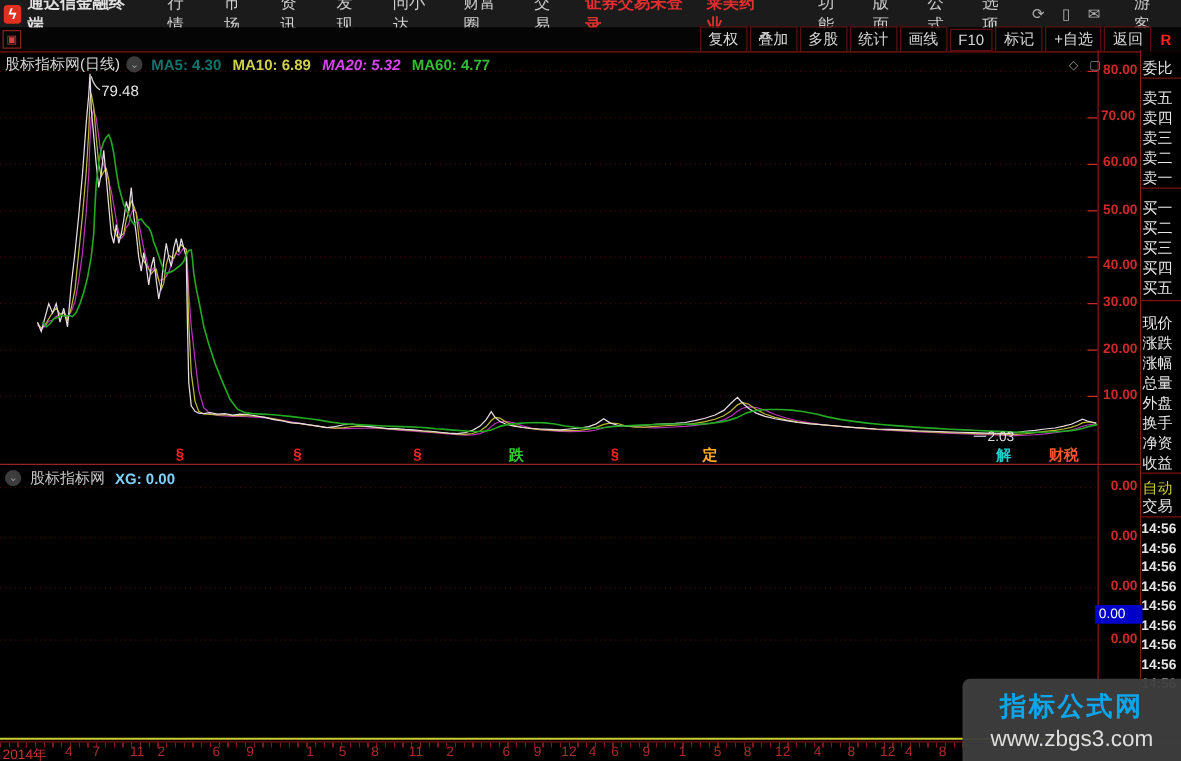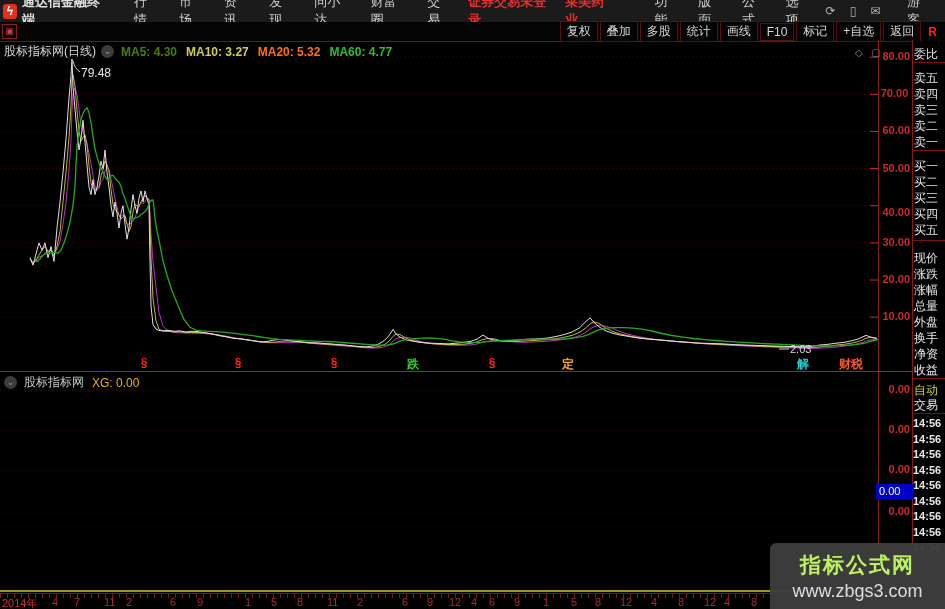--- a/index.html
+++ b/index.html
@@ -42,35 +42,35 @@
   #value-tag{position:absolute;left:876px;top:484px;width:35px;height:15px;background:#0000c8;
              color:#fff;font-size:11px;line-height:15px;padding-left:3px;z-index:6;}
   
   #quote-panel{position:absolute;left:913px;top:41px;width:32px;height:551px;overflow:hidden;background:#000;}
   .q-row{position:absolute;left:1px;width:40px;font-size:12px;color:#e6e6e6;white-space:nowrap;}
   .q-sep{position:absolute;left:0;width:32px;height:1px;background:#7a1010;}
   .q-time{position:absolute;left:0;width:40px;font-size:11px;font-weight:bold;color:#e6e6e6;white-space:nowrap;}
   
   #ind-header{position:absolute;left:4px;top:374px;display:flex;align-items:center;font-size:12px;z-index:5;}
   #ind-name{color:#c8c8c8;margin-right:8px;}
-  #ind-value{color:#eab308;font-weight:normal;}
+  #ind-value{color:#7dd3fc;font-weight:bold;}
   
   .marker{position:absolute;top:356px;font-size:12px;font-weight:bold;z-index:4;transform:translateX(-50%);}
   
   #date-axis{position:absolute;left:0;top:593px;width:945px;height:16px;background:#000;
              border-top:1px solid #7a1010;}
   #date-ticks{position:absolute;left:0;top:0;width:880px;height:4px;
               background:repeating-linear-gradient(90deg,#7a1a1a 0 1px,transparent 1px 7px);}
   .date-label{position:absolute;top:2px;font-size:11px;color:#aa2c2c;white-space:nowrap;}
   .date-label.year{color:#cc3333;}
   
   #watermark{position:absolute;left:770px;top:543px;width:175px;height:66px;background:rgba(61,61,61,0.97);
              border-radius:6px 0 0 0;z-index:50;display:flex;flex-direction:column;justify-content:center;
              align-items:center;}
-  #wm-title{font-size:21px;font-weight:bold;color:#bef264;letter-spacing:2px;}
+  #wm-title{font-size:21px;font-weight:bold;color:#0ea5e9;letter-spacing:2px;}
   #wm-url{font-size:18px;color:#dedede;margin-top:2px;}
   svg{position:absolute;left:0;}
 </style>
 </head>
 <body>
 
 <div id="app">
 
   <div id="menubar">
     <div id="logo">ϟ</div>
@@ -143,23 +143,23 @@
       <path d="M73,21 q2,8 7,11" stroke="#cccccc" fill="none"></path>
       <text x="81" y="37" fill="#e8e8e8" font-size="12">79.48</text>
       <line x1="779" y1="309" x2="789" y2="309" stroke="#cccccc" stroke-width="1"></line>
       <text x="790" y="313" fill="#dddddd" font-size="11">2.03</text>
     </svg>
 
   <div id="chart-header">
     <span id="chart-title">股标指标网(日线)</span>
     <span class="drop-circle">⌄</span>
     <span id="ma-labels" style="display:flex;">
-        <span class="ma-label" style="color: #4d7c0f;">MA5: 4.30</span>
-        <span class="ma-label" style="color: rgb(207, 207, 79);">MA10: 3.27</span>
-        <span class="ma-label" style="color: #f97316;">MA20: 5.32</span>
+        <span class="ma-label" style="color: #0f766e;">MA5: 4.30</span>
+        <span class="ma-label" style="color: rgb(207, 207, 79);">MA10: 6.89</span>
+        <span class="ma-label" style="color: #d946ef; font-style: italic;">MA20: 5.32</span>
         <span class="ma-label" style="color: rgb(51, 187, 51);">MA60: 4.77</span>
       </span>
   </div>
   <div id="corner-icons">◇ ▢</div>
 
   <div class="vline" style="left:878px;top:40px;height:552px;"></div>
   <div class="vline" style="left:912px;top:40px;height:552px;"></div>
   <div class="hline" style="left:0;top:371px;width:912px;background:#992222;"></div>
 
   <div id="yticks">

